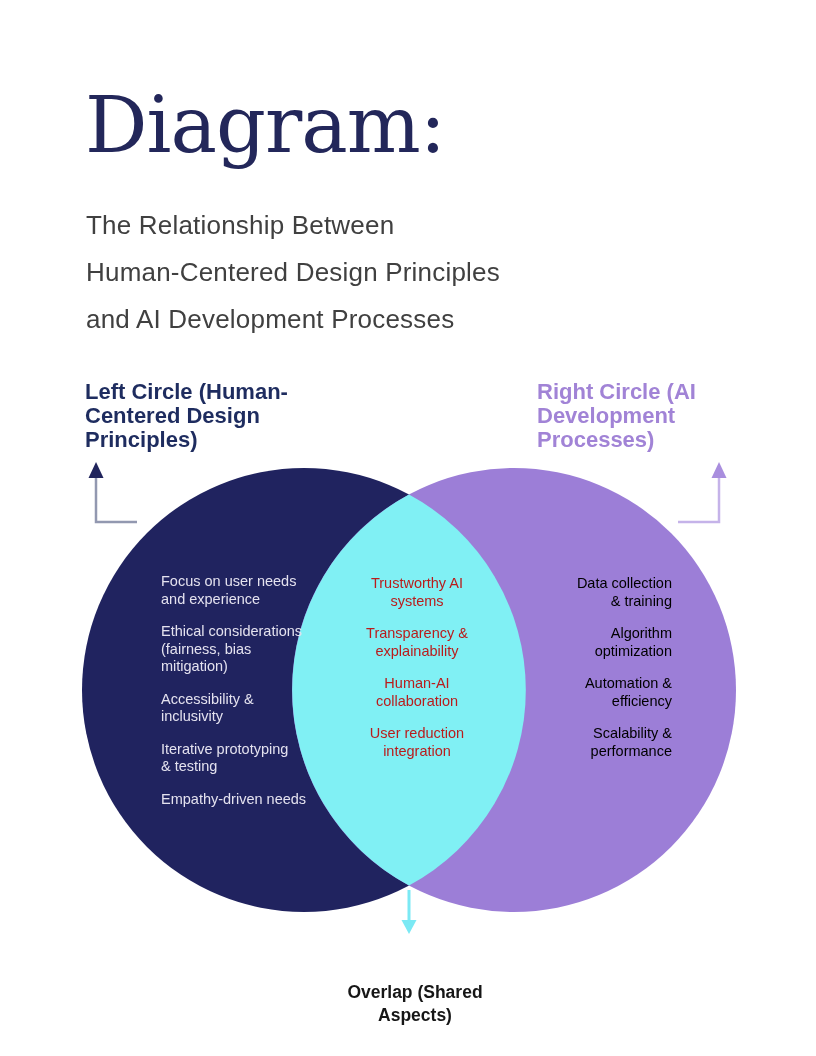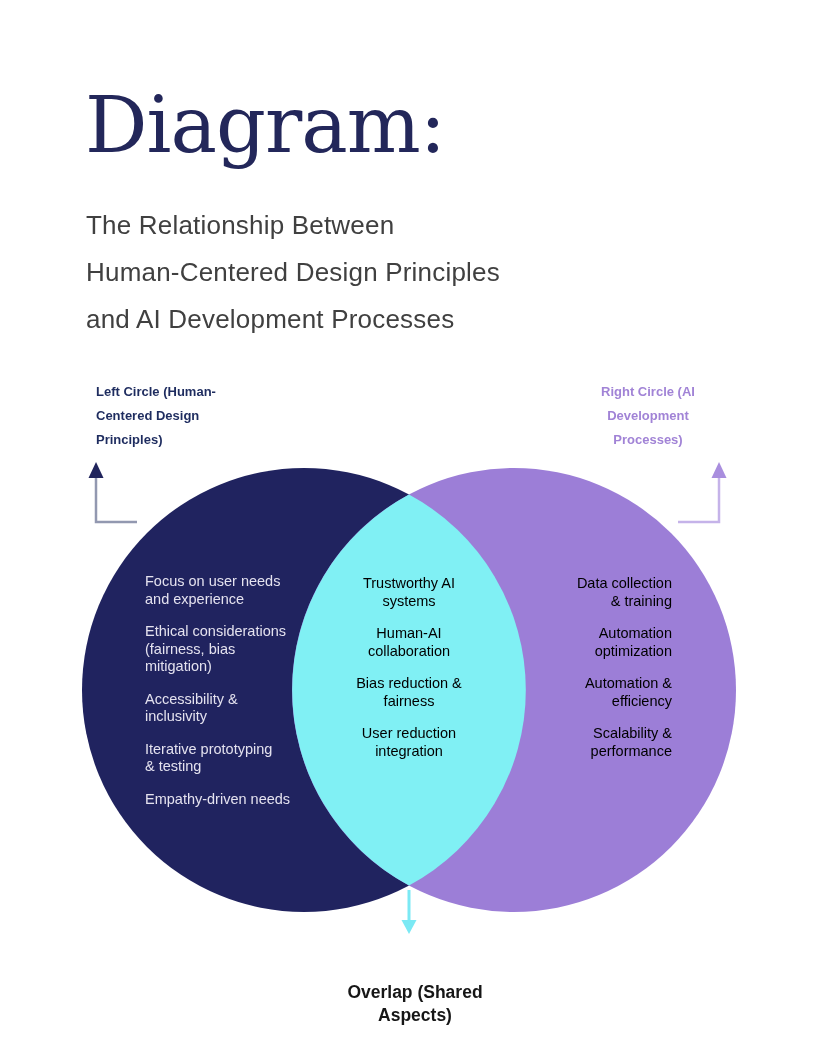--- a/index.html
+++ b/index.html
@@ -38,60 +38,59 @@
   .venn-svg {
     position: absolute;
     left: 0;
     top: 0;
     width: 816px;
     height: 1056px;
   }
   .circle-label {
     position: absolute;
     top: 380px;
-    font-size: 13px;
+    font-size: 22px;
     line-height: 24px;
     font-weight: 700;
     white-space: pre-line;
-    margin-left: 11px;
   }
   .circle-label.left {
     left: 85px;
     width: 220px;
     color: #1e2c5f;
     text-align: left;
   }
   .circle-label.right {
     left: 537px;
     width: 200px;
     color: #a183d6;
-    text-align: center;
+    text-align: left;
   }
   .items {
     position: absolute;
     font-size: 14.5px;
     line-height: 17.5px;
     font-weight: 400;
   }
   .items p {
-    margin: 0 0 15px 0;
+    margin: 0 0 15px 16px;
     white-space: pre-line;
   }
   .items.left-items {
     left: 145px;
     top: 573px;
     width: 185px;
     color: #e4e2ef;
     text-align: left;
   }
   .items.middle-items {
     left: 309px;
     top: 575px;
     width: 200px;
-    color: #000000;
+    color: #b91c1c;
     text-align: center;
   }
   .items.right-items {
     left: 472px;
     top: 575px;
     width: 200px;
     color: #000000;
     text-align: right;
   }
   .overlap-label {
@@ -160,32 +159,32 @@
     <p>Accessibility &amp;
 inclusivity</p>
     <p>Iterative prototyping
 &amp; testing</p>
     <p>Empathy-driven needs</p>
   </div>
 
   <div class="items middle-items">
     <p>Trustworthy AI
 systems</p>
+    <p>Transparency &amp;
+explainability</p>
     <p>Human-AI
 collaboration</p>
-    <p>Bias reduction &amp;
-fairness</p>
     <p>User reduction
 integration</p>
   </div>
 
   <div class="items right-items">
     <p>Data collection
 &amp; training</p>
-    <p>Automation
+    <p>Algorithm
 optimization</p>
     <p>Automation &amp;
 efficiency</p>
     <p>Scalability &amp;
 performance</p>
   </div>
 
   <div class="overlap-label">Overlap (Shared
 Aspects)</div>
 

